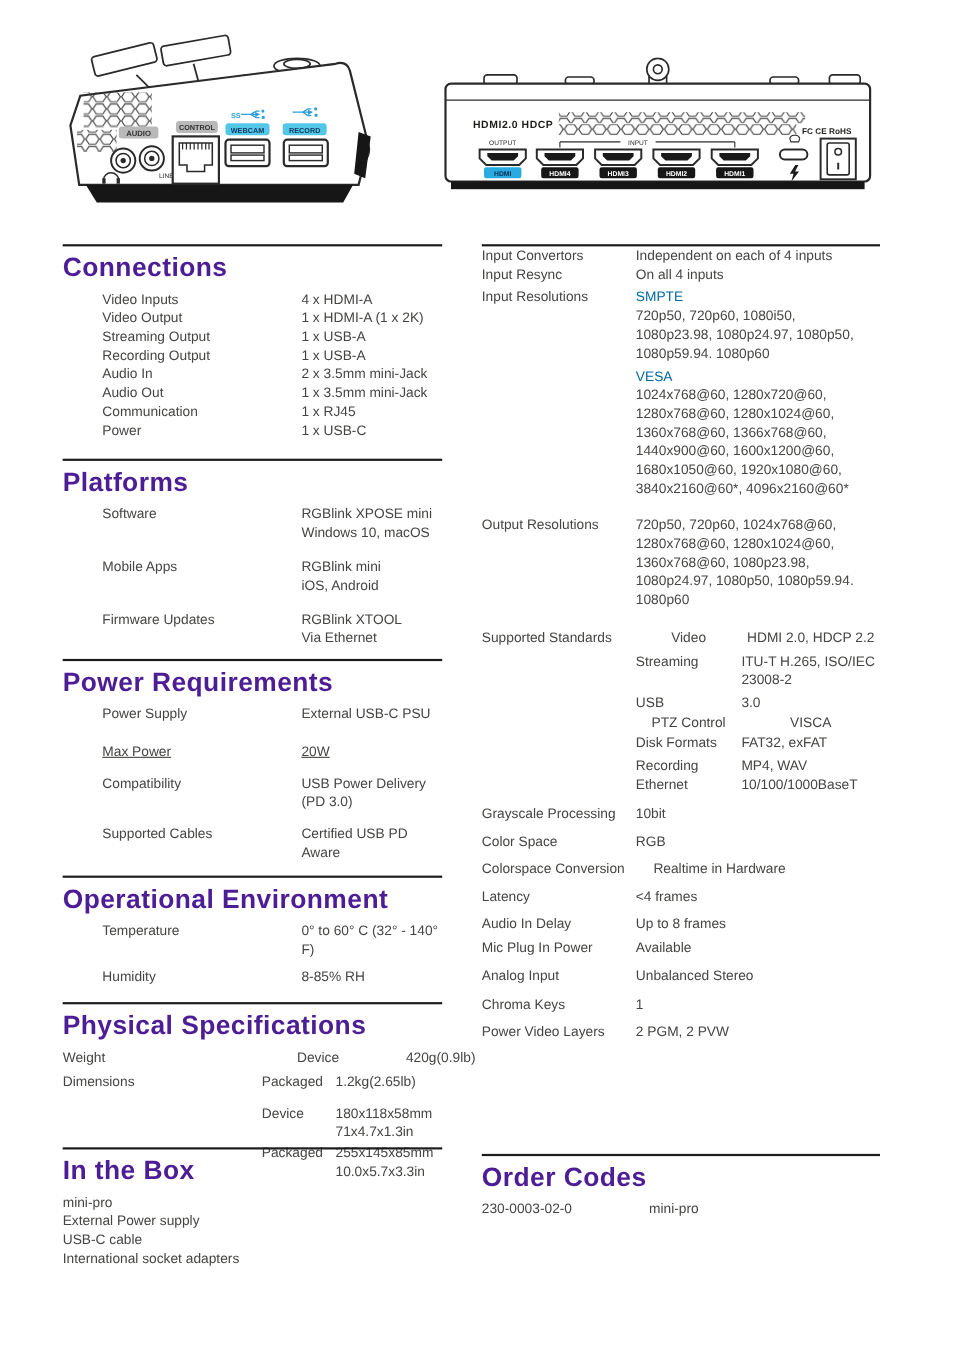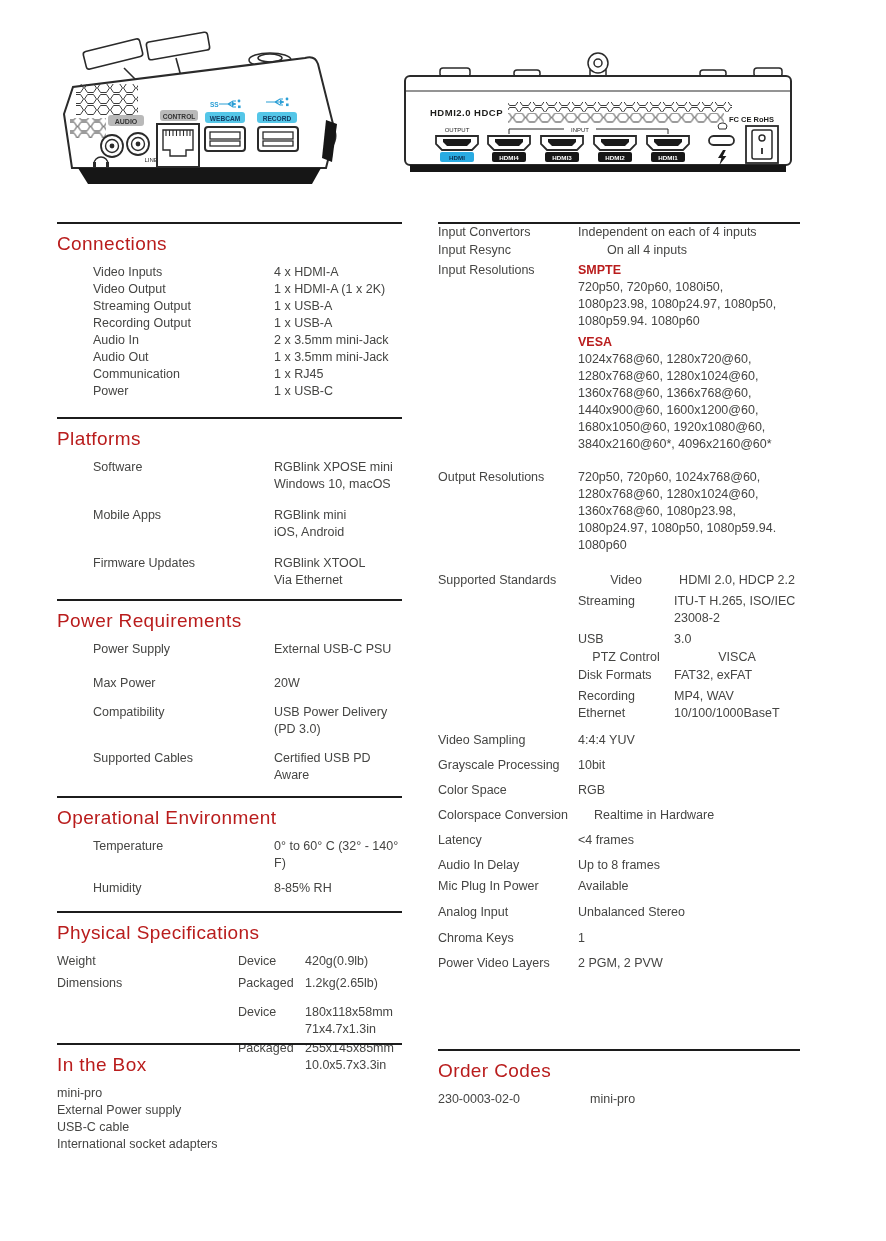--- a/index.html
+++ b/index.html
@@ -6,29 +6,29 @@
   html,body { background:#ffffff; }
   body {
     position:relative; width:886px; height:1241px; overflow:hidden;
     font-family:"Liberation Sans", sans-serif; color:#454543;
   }
   .col { position:absolute; top:0; }
   .col-left  { left:57px;  width:345px; }
   .col-right { left:438px; width:362px; }
   .rule { border-top:2px solid #1c1c1c; }
   h2 {
-    font-size:19px; font-weight:normal; letter-spacing:.4px; color:#b91c1c;
+    font-size:24px; font-weight:bold; letter-spacing:.4px; color:#4c1d95;
     margin:9px 0 9px 0; line-height:22px;
   }
   .kv   { display:grid; grid-template-columns:181px 1fr; align-items:start;margin-left:36px; }
   .kv-r { display:grid; grid-template-columns:140px 1fr; align-items:start; }
   .phys { display:grid; grid-template-columns:181px 67px 1fr; align-items:start; }
   .std  { display:grid; grid-template-columns:96px 1fr; align-items:start; }
   .k, .v, .line, .item { font-size:12.5px; line-height:17px; }
-  .bold { font-weight:bold; color:#b91c1c; }
+  .bold { font-weight:normal; color:#0369a1; }
   .abs  { position:absolute; }
   svg text { font-family:"Liberation Sans", sans-serif; }
 </style>
 </head>
 <body>
 
 <svg class="abs" style="left:58px; top:28px;" width="292" height="164" viewBox="0 0 292 164">
   <defs>
     <pattern id="hxA" width="13" height="11" patternUnits="userSpaceOnUse">
       <path d="M3.5,0.5 L9.5,0.5 L12.5,5 L9.5,9.5 L3.5,9.5 L0.5,5 Z" fill="none" stroke="#3a3a3a" stroke-width="1"></path>
@@ -275,21 +275,21 @@
     </div>
   </section>
 
   <section style="margin-top:10px;">
     <div class="rule"></div>
     <h2>Power Requirements</h2>
     <div class="kv" style="margin-bottom:17px;">
         <div class="k">Power Supply</div>
         <div class="v">External USB-C PSU</div>
       </div>
-    <div class="kv" style="margin-bottom:12px;">
+    <div class="kv" style="margin-bottom:12px;text-decoration:underline;">
         <div class="k">Max Power</div>
         <div class="v">20W</div>
       </div>
     <div class="kv" style="margin-bottom:12px;">
         <div class="k">Compatibility</div>
         <div class="v">USB Power Delivery (PD 3.0)</div>
       </div>
     <div class="kv">
         <div class="k">Supported Cables</div>
         <div class="v">Certified USB PD Aware</div>
@@ -305,21 +305,21 @@
       </div>
     <div class="kv">
         <div class="k">Humidity</div>
         <div class="v">8-85% RH</div>
       </div>
   </section>
 
   <section style="margin-top:14px;">
     <div class="rule"></div>
     <h2>Physical Specifications</h2>
-    <div class="phys" style="margin-bottom:5px;">
+    <div class="phys" style="margin-bottom:5px;gap:32px;">
       <div class="k">Weight</div>
       <div class="k">Device</div>
       <div class="v">420g(0.9lb)</div>
     </div>
     <div class="phys" style="margin-bottom:12px;">
       <div class="k">Dimensions</div>
       <div class="k">Packaged</div>
       <div class="v">1.2kg(2.65lb)</div>
     </div>
     <div class="phys" style="margin-bottom:2px;">
@@ -351,21 +351,21 @@
 </div>
 
 <div class="col col-right">
   <section style="margin-top:222px;">
     <div class="rule"></div>
 
     <div class="kv-r" style="margin-bottom:1px;">
         <div class="k">Input Convertors</div>
         <div class="v">Independent on each of 4 inputs</div>
       </div>
-    <div class="kv-r" style="margin-bottom:3px;gap:29px;">
+    <div class="kv-r" style="margin-bottom:3px;">
         <div class="k">Input Resync</div>
         <div class="v">On all 4 inputs</div>
       </div>
 
     <div class="kv-r" style="margin-bottom:16px;">
       <div class="k">Input Resolutions</div>
       <div class="v">
         <div class="line bold">SMPTE</div>
         <div class="line">720p50, 720p60, 1080i50,</div>
         <div class="line">1080p23.98, 1080p24.97, 1080p50,</div>
@@ -419,24 +419,20 @@
             <div class="v">MP4, WAV</div>
           </div>
         <div class="std">
             <div class="k">Ethernet</div>
             <div class="v">10/100/1000BaseT</div>
           </div>
       </div>
     </div>
 
     <div class="kv-r" style="margin-bottom:8px;">
-        <div class="k">Video Sampling</div>
-        <div class="v">4:4:4 YUV</div>
-      </div>
-    <div class="kv-r" style="margin-bottom:8px;">
         <div class="k">Grayscale Processing</div>
         <div class="v">10bit</div>
       </div>
     <div class="kv-r" style="margin-bottom:8px;">
         <div class="k">Color Space</div>
         <div class="v">RGB</div>
       </div>
     <div class="kv-r" style="margin-bottom:8px;gap:16px;">
         <div class="k">Colorspace Conversion</div>
         <div class="v">Realtime in Hardware</div>

